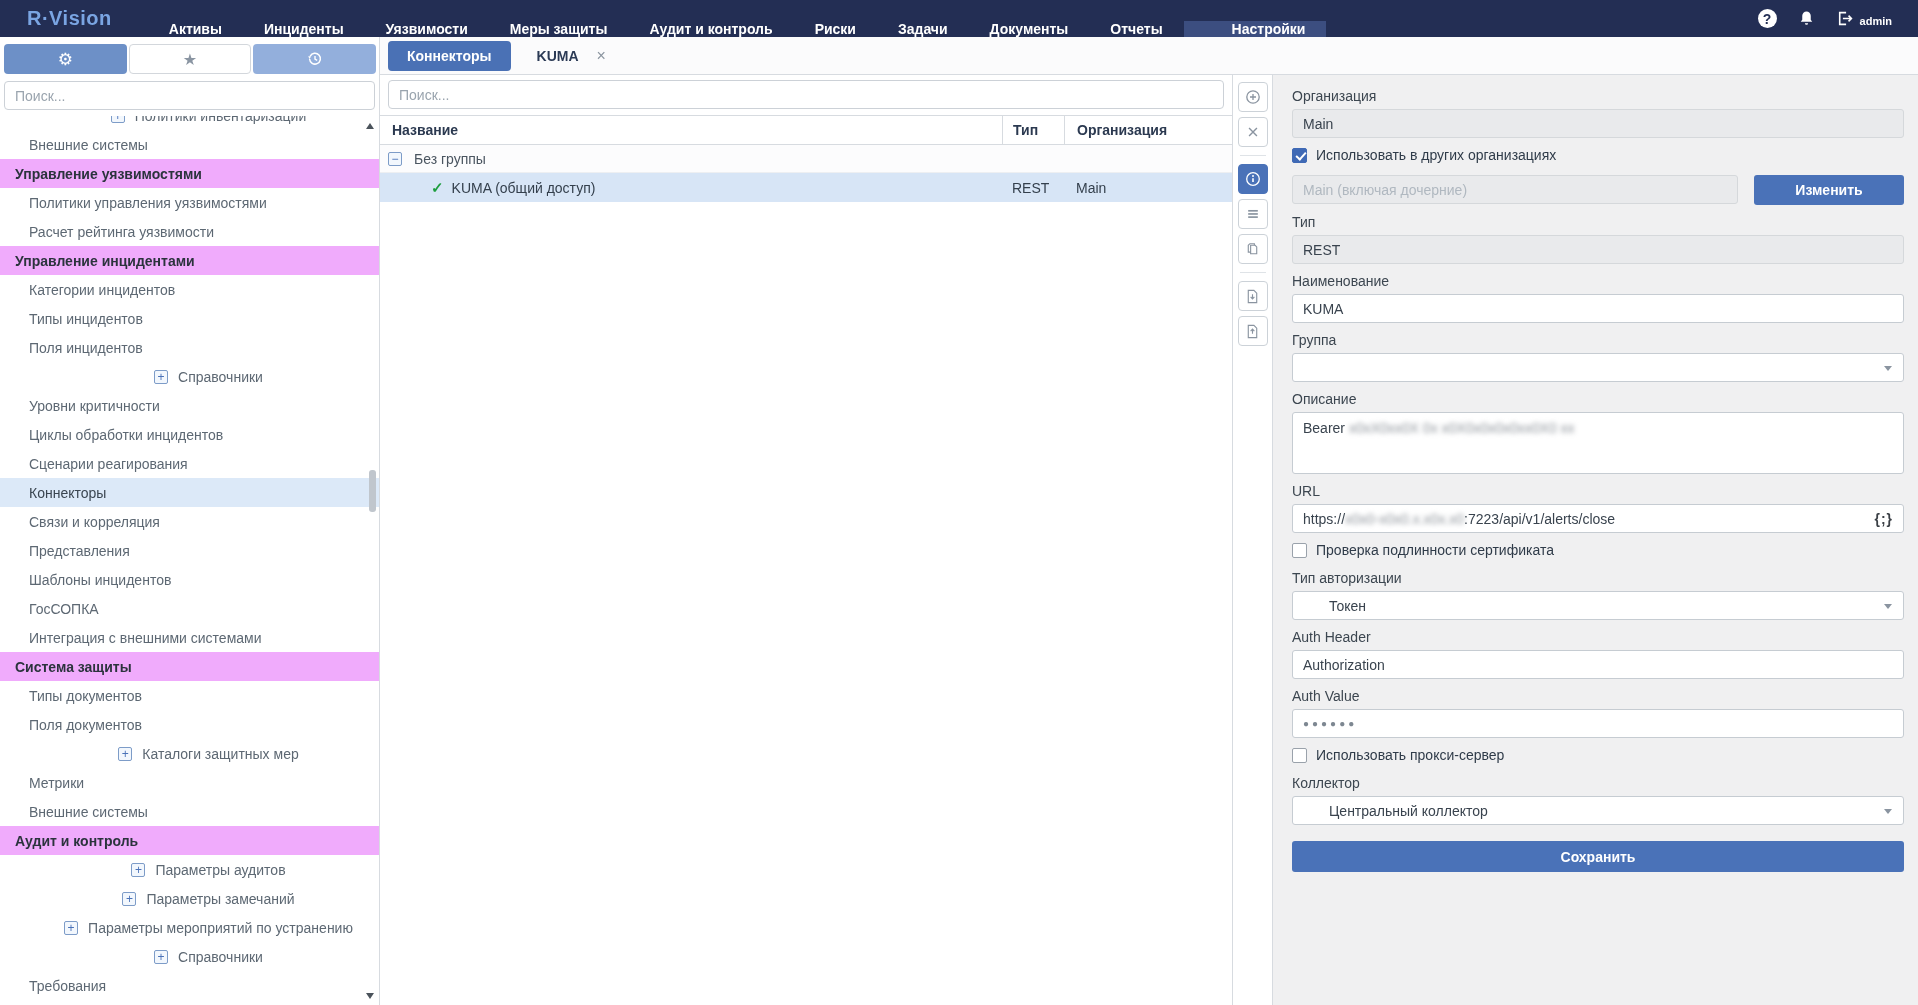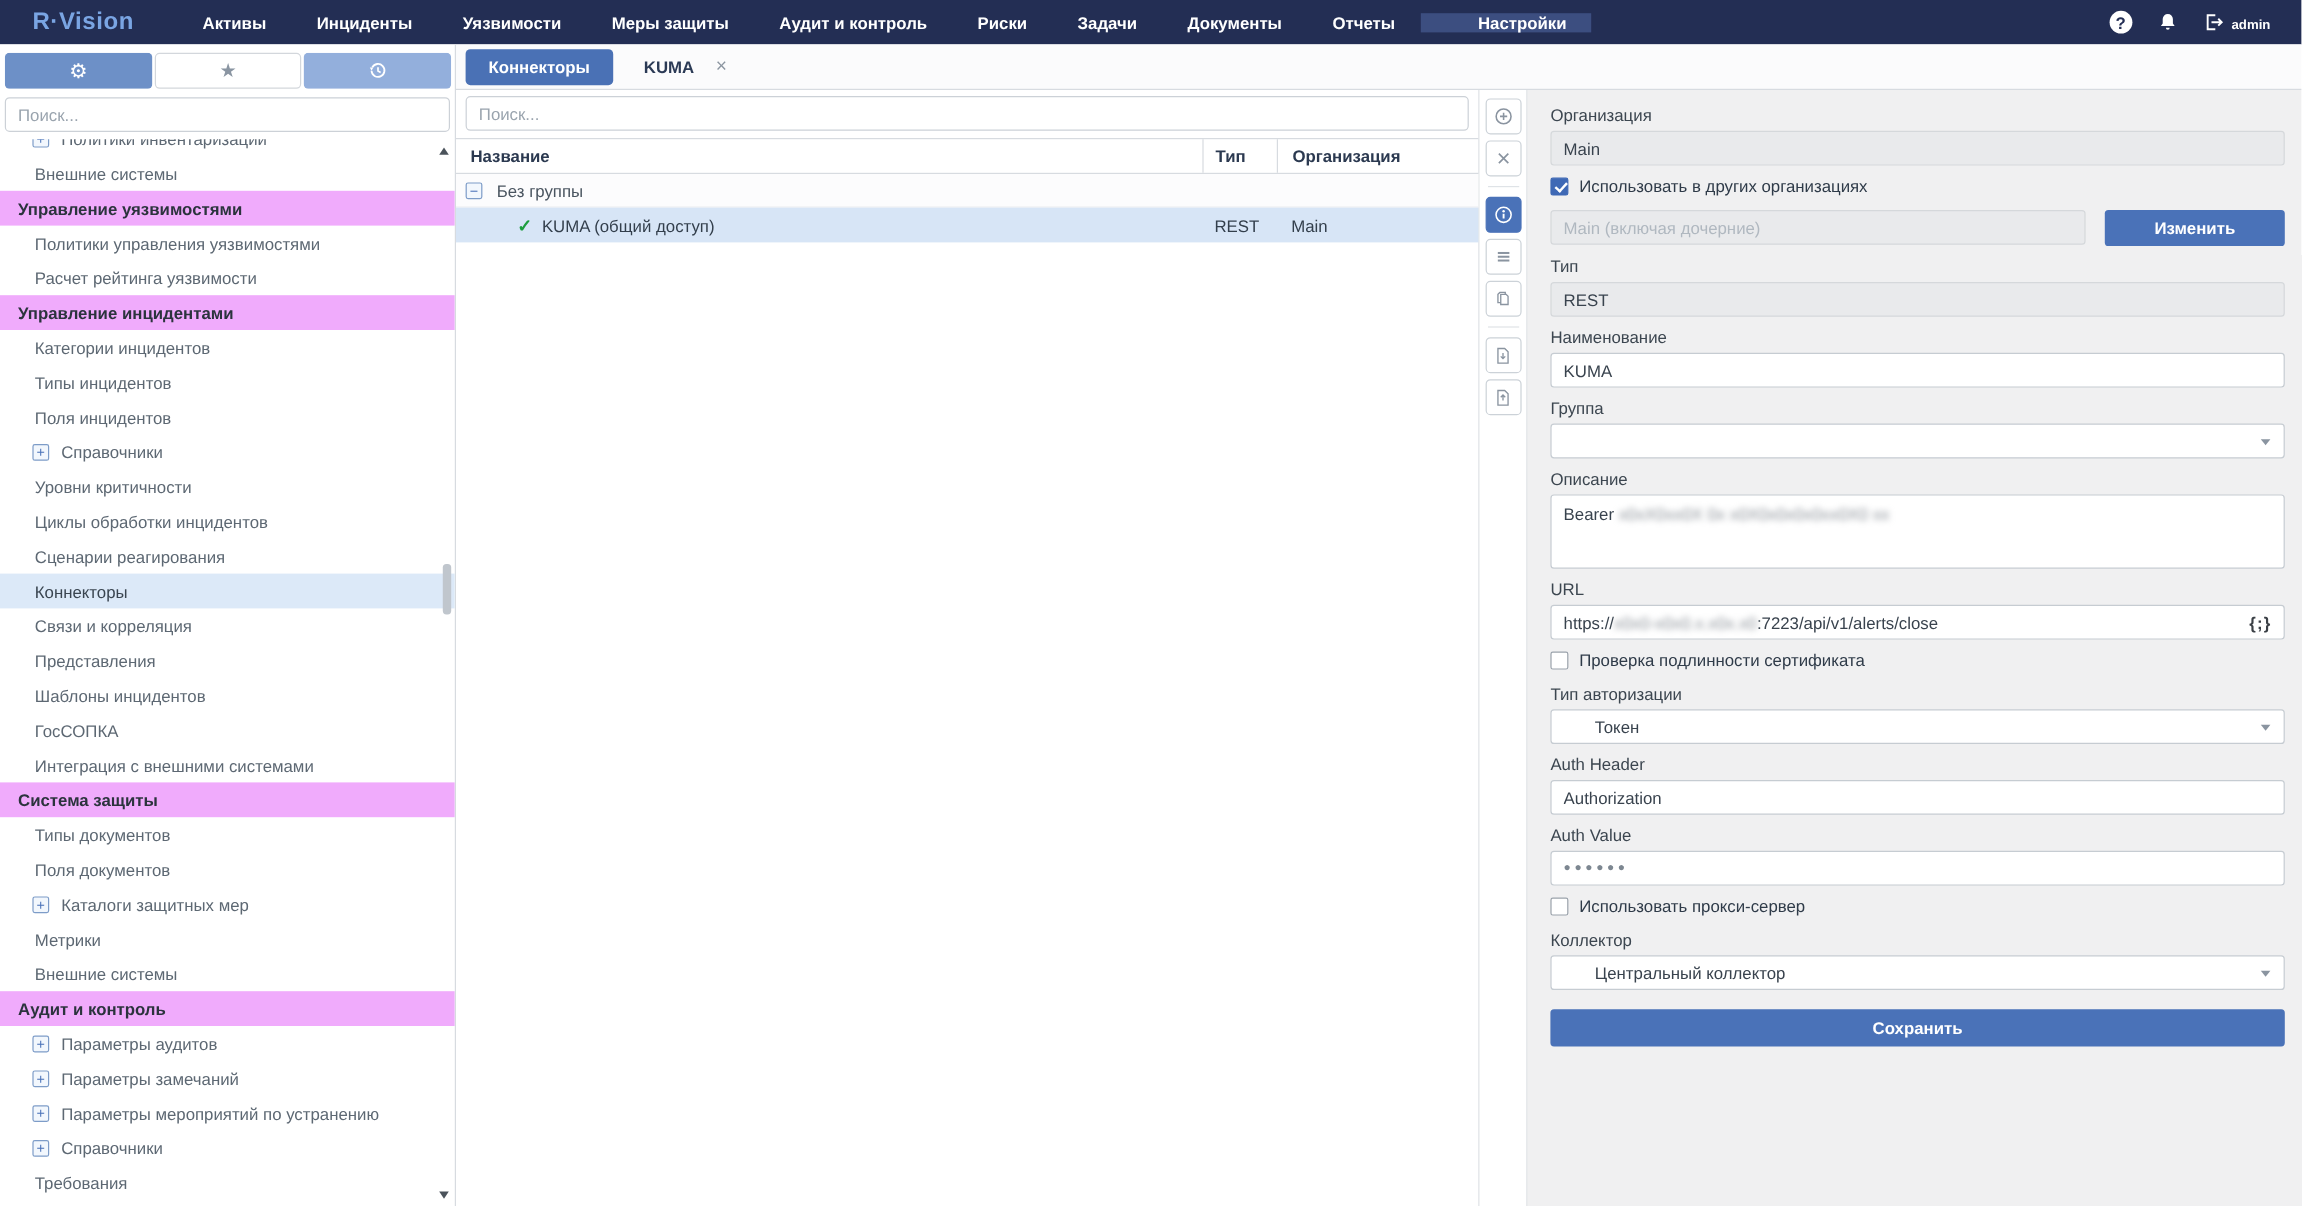--- a/index.html
+++ b/index.html
@@ -2,21 +2,21 @@
 <html><head>
 <meta charset="utf-8">
 <style>
   * { box-sizing: border-box; margin: 0; padding: 0; }
   html,body { width:1918px; height:1005px; overflow:hidden; }
   body { font-family:"Liberation Sans", sans-serif; font-size:14px; color:#39434e; background:#fff; }
 
   
   .topbar { height:37px; background:#232e54; display:flex; align-items:stretch; padding-left:27px; }
   .logo { color:#7aa5e3; font-weight:bold; font-size:20px; letter-spacing:.5px; align-self:center; margin-right:36px; }
-  .nav { display:flex; align-items:center; }
+  .nav { display:flex; align-items:flex-end; }
   .nav-item { color:#fff; font-weight:bold; font-size:14px; display:flex; align-items:center; padding:0 21px; cursor:pointer; }
   .nav-item.active { background:#3c4e80;padding-left:48px; }
   .top-right { margin-left:auto; display:flex; align-items:center; gap:21px; padding-right:26px; }
   .help-icon { width:19px; height:19px; border-radius:50%; background:#fff; color:#232e54; font-weight:bold; font-size:14px; display:flex; align-items:center; justify-content:center; cursor:pointer; }
   .user-box { display:flex; align-items:flex-end; gap:7px; color:#fff; font-weight:bold; font-size:11px; cursor:pointer; }
 
   
   .shell { display:flex; height:968px; }
 
   
@@ -26,21 +26,21 @@
   .side-tab.t1 { background:#6d90c7; color:#fff; font-size:17px; }
   .side-tab.t2 { background:#fff; border-color:#d3d7dc; color:#8a95a2; font-size:16px; }
   .side-tab.t3 { background:#93afdc; color:#fff; }
   .search-input { margin:7px 4px 6px; height:29px; border:1px solid #ccd1d7; border-radius:4px; padding:0 10px; font:inherit; color:#4c1d95; background:#fff; }
   .search-input::placeholder { color:#9aa4ae; }
   .tree-wrap { flex:1; overflow:hidden; position:relative; }
   .tree { margin-top:-15px; }
   .tree-row { height:29px; display:flex; align-items:center; font-size:14px; color:#5d6873; cursor:pointer; }
   .tree-row.header { background:#f0abfc; color:#2b333d; font-weight:bold; padding-left:15px; }
   .tree-row.item { padding-left:29px; }
-  .tree-row.item.expandable { padding-left:27px; gap:10px; }
+  .tree-row.item.expandable { padding-left:38px; gap:10px;justify-content:center; }
   .expand-icon { display:none; width:14px; height:14px; border:1px solid #7d9cc8; border-radius:2px; background:#f2f7fd; color:#4a72b8; font-size:12px; line-height:12px; text-align:center; flex:0 0 14px; }
   .tree-row.expandable .expand-icon { display:block; }
   .expand-icon::before { content:'+'; }
   .tree-row.selected { background:#dce9f8; color:#3a4550; }
   .sb-arrow { position:absolute; right:5px; width:0; height:0; border-left:4px solid transparent; border-right:4px solid transparent; }
   .sb-arrow.up { top:86px; border-bottom:6px solid #4b535b; }
   .sb-arrow.down { bottom:6px; border-top:6px solid #4b535b; }
   .sb-thumb { position:absolute; right:3px; top:433px; width:7px; height:42px; background:#c0c6cd; border-radius:3px; }
 
   

